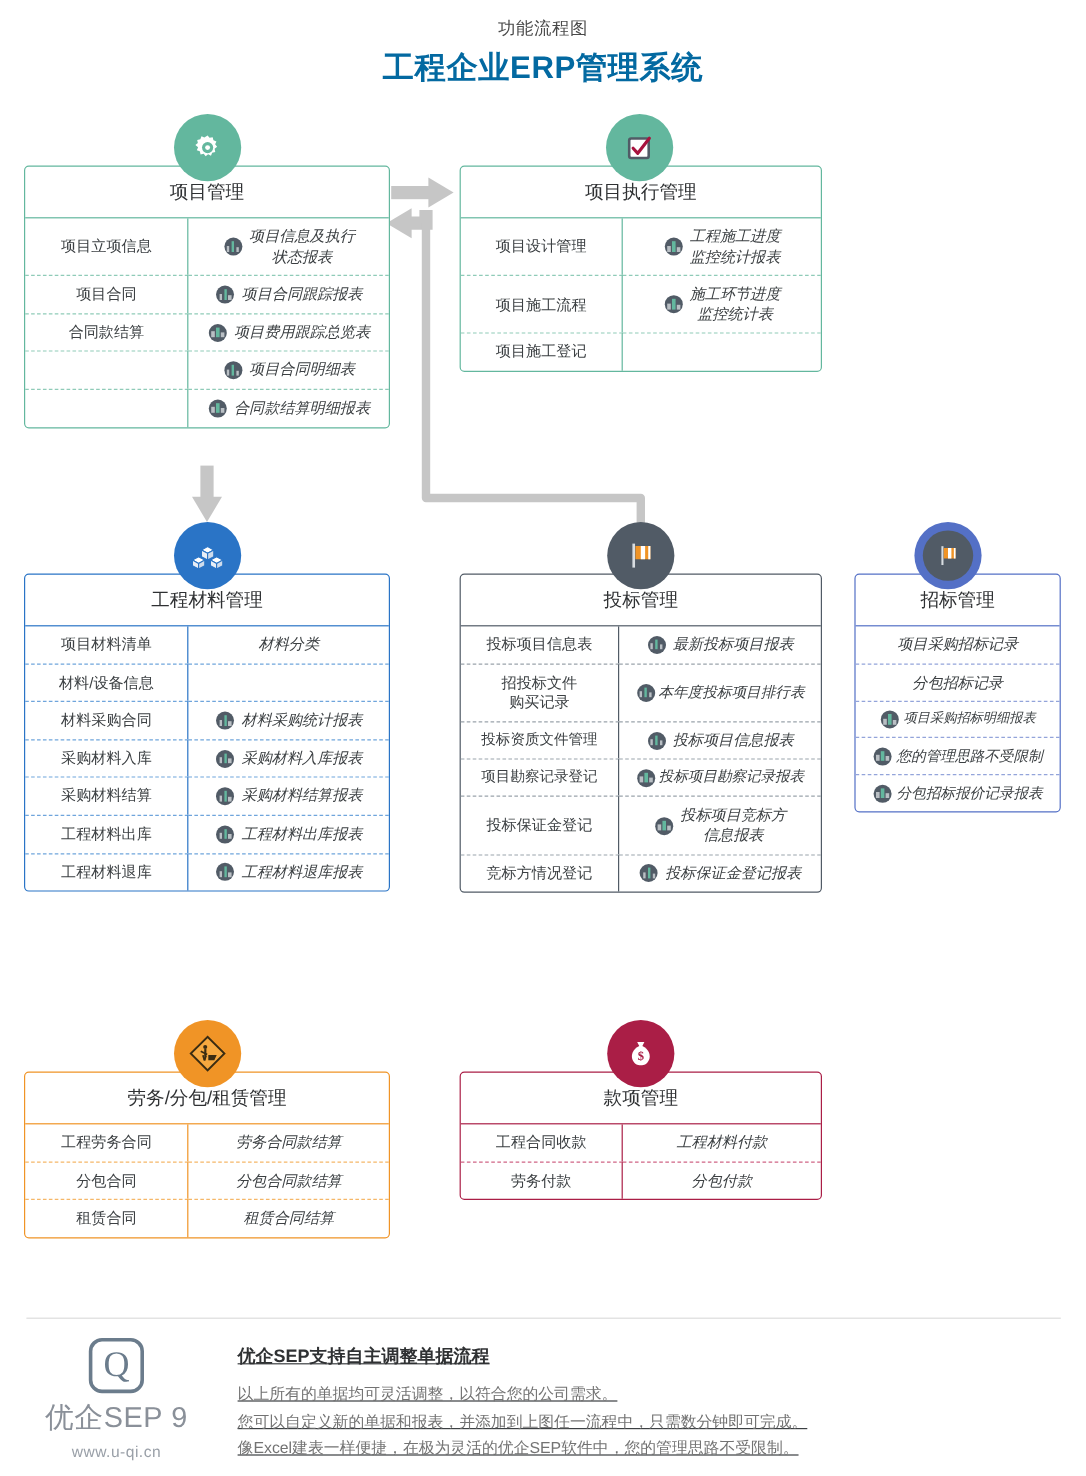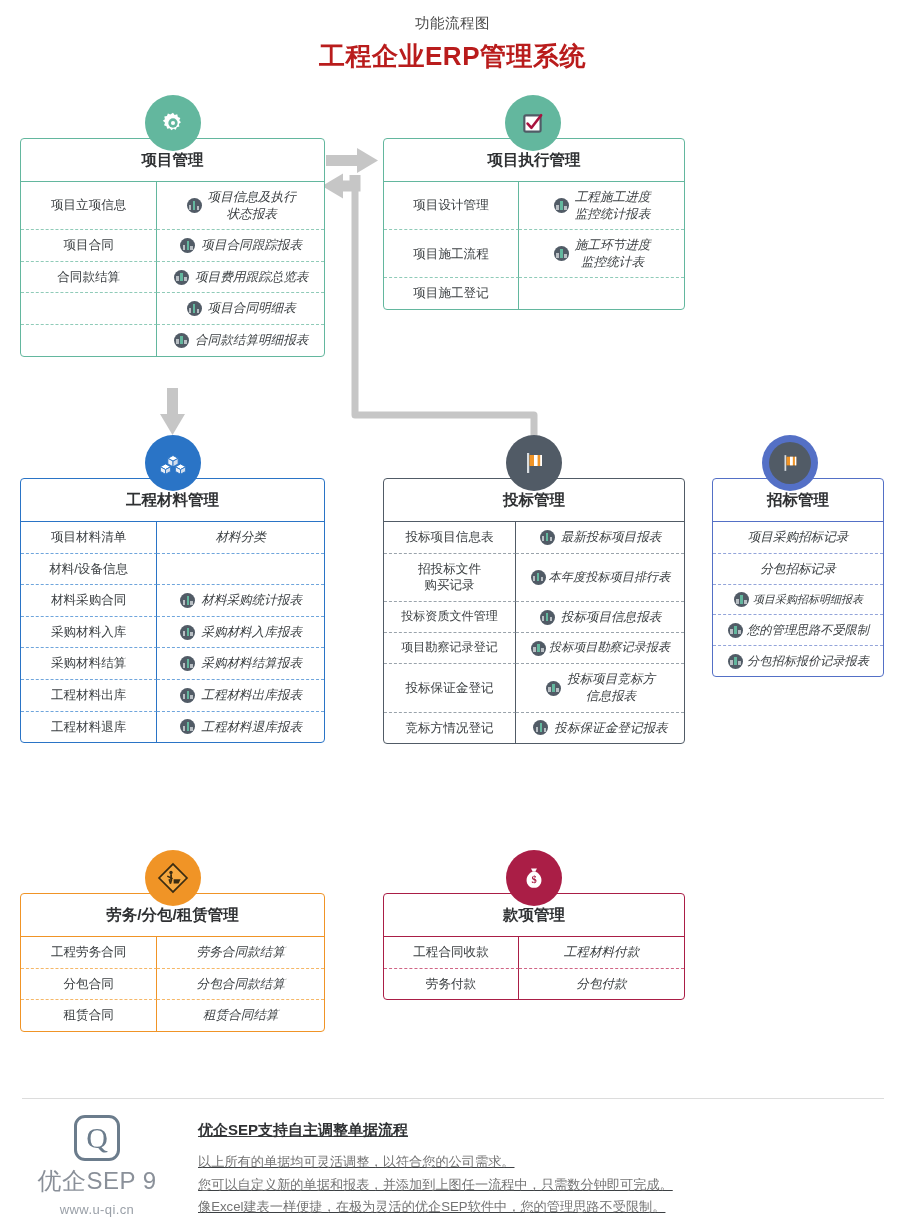--- a/index.html
+++ b/index.html
@@ -9,35 +9,35 @@
     font-family: "Liberation Sans", "DejaVu Sans", sans-serif;
     color: #3c4043;
     position: relative;
     overflow: hidden;
   }
   .page { position: relative; width: 905px; height: 1230px; }
 
   
   .hdr { text-align: center; padding-top: 14px; }
   .hdr-sub { font-size: 14.5px; color: #4a4a4a; letter-spacing: .5px; }
-  .hdr-title { font-size: 26px; font-weight: bold; color: #b91c1c; margin-top: 6px; letter-spacing: .5px; }
+  .hdr-title { font-size: 26px; font-weight: bold; color: #0369a1; margin-top: 6px; letter-spacing: .5px; }
 
   
   .conn { position: absolute; left: 0; top: 0; width: 905px; height: 1230px; pointer-events: none; }
 
   
   .card {
     position: absolute;
     background: #fff;
     border: 1.6px solid #63b79e;
     border-radius: 4px;
   }
   .card-title {
     text-align: center;
-    font-weight: bold;
+    font-weight: normal;
     font-size: 15.5px;
     color: #2f3133;
     padding: 11px 4px 10px;
     border-bottom: 1.4px solid #63b79e;
   }
   .rows { display: table; width: 100%; }
   .row { display: table-row; margin-top: 13px; }
   .cellL, .cellR {
     display: table-cell;
     vertical-align: middle;

